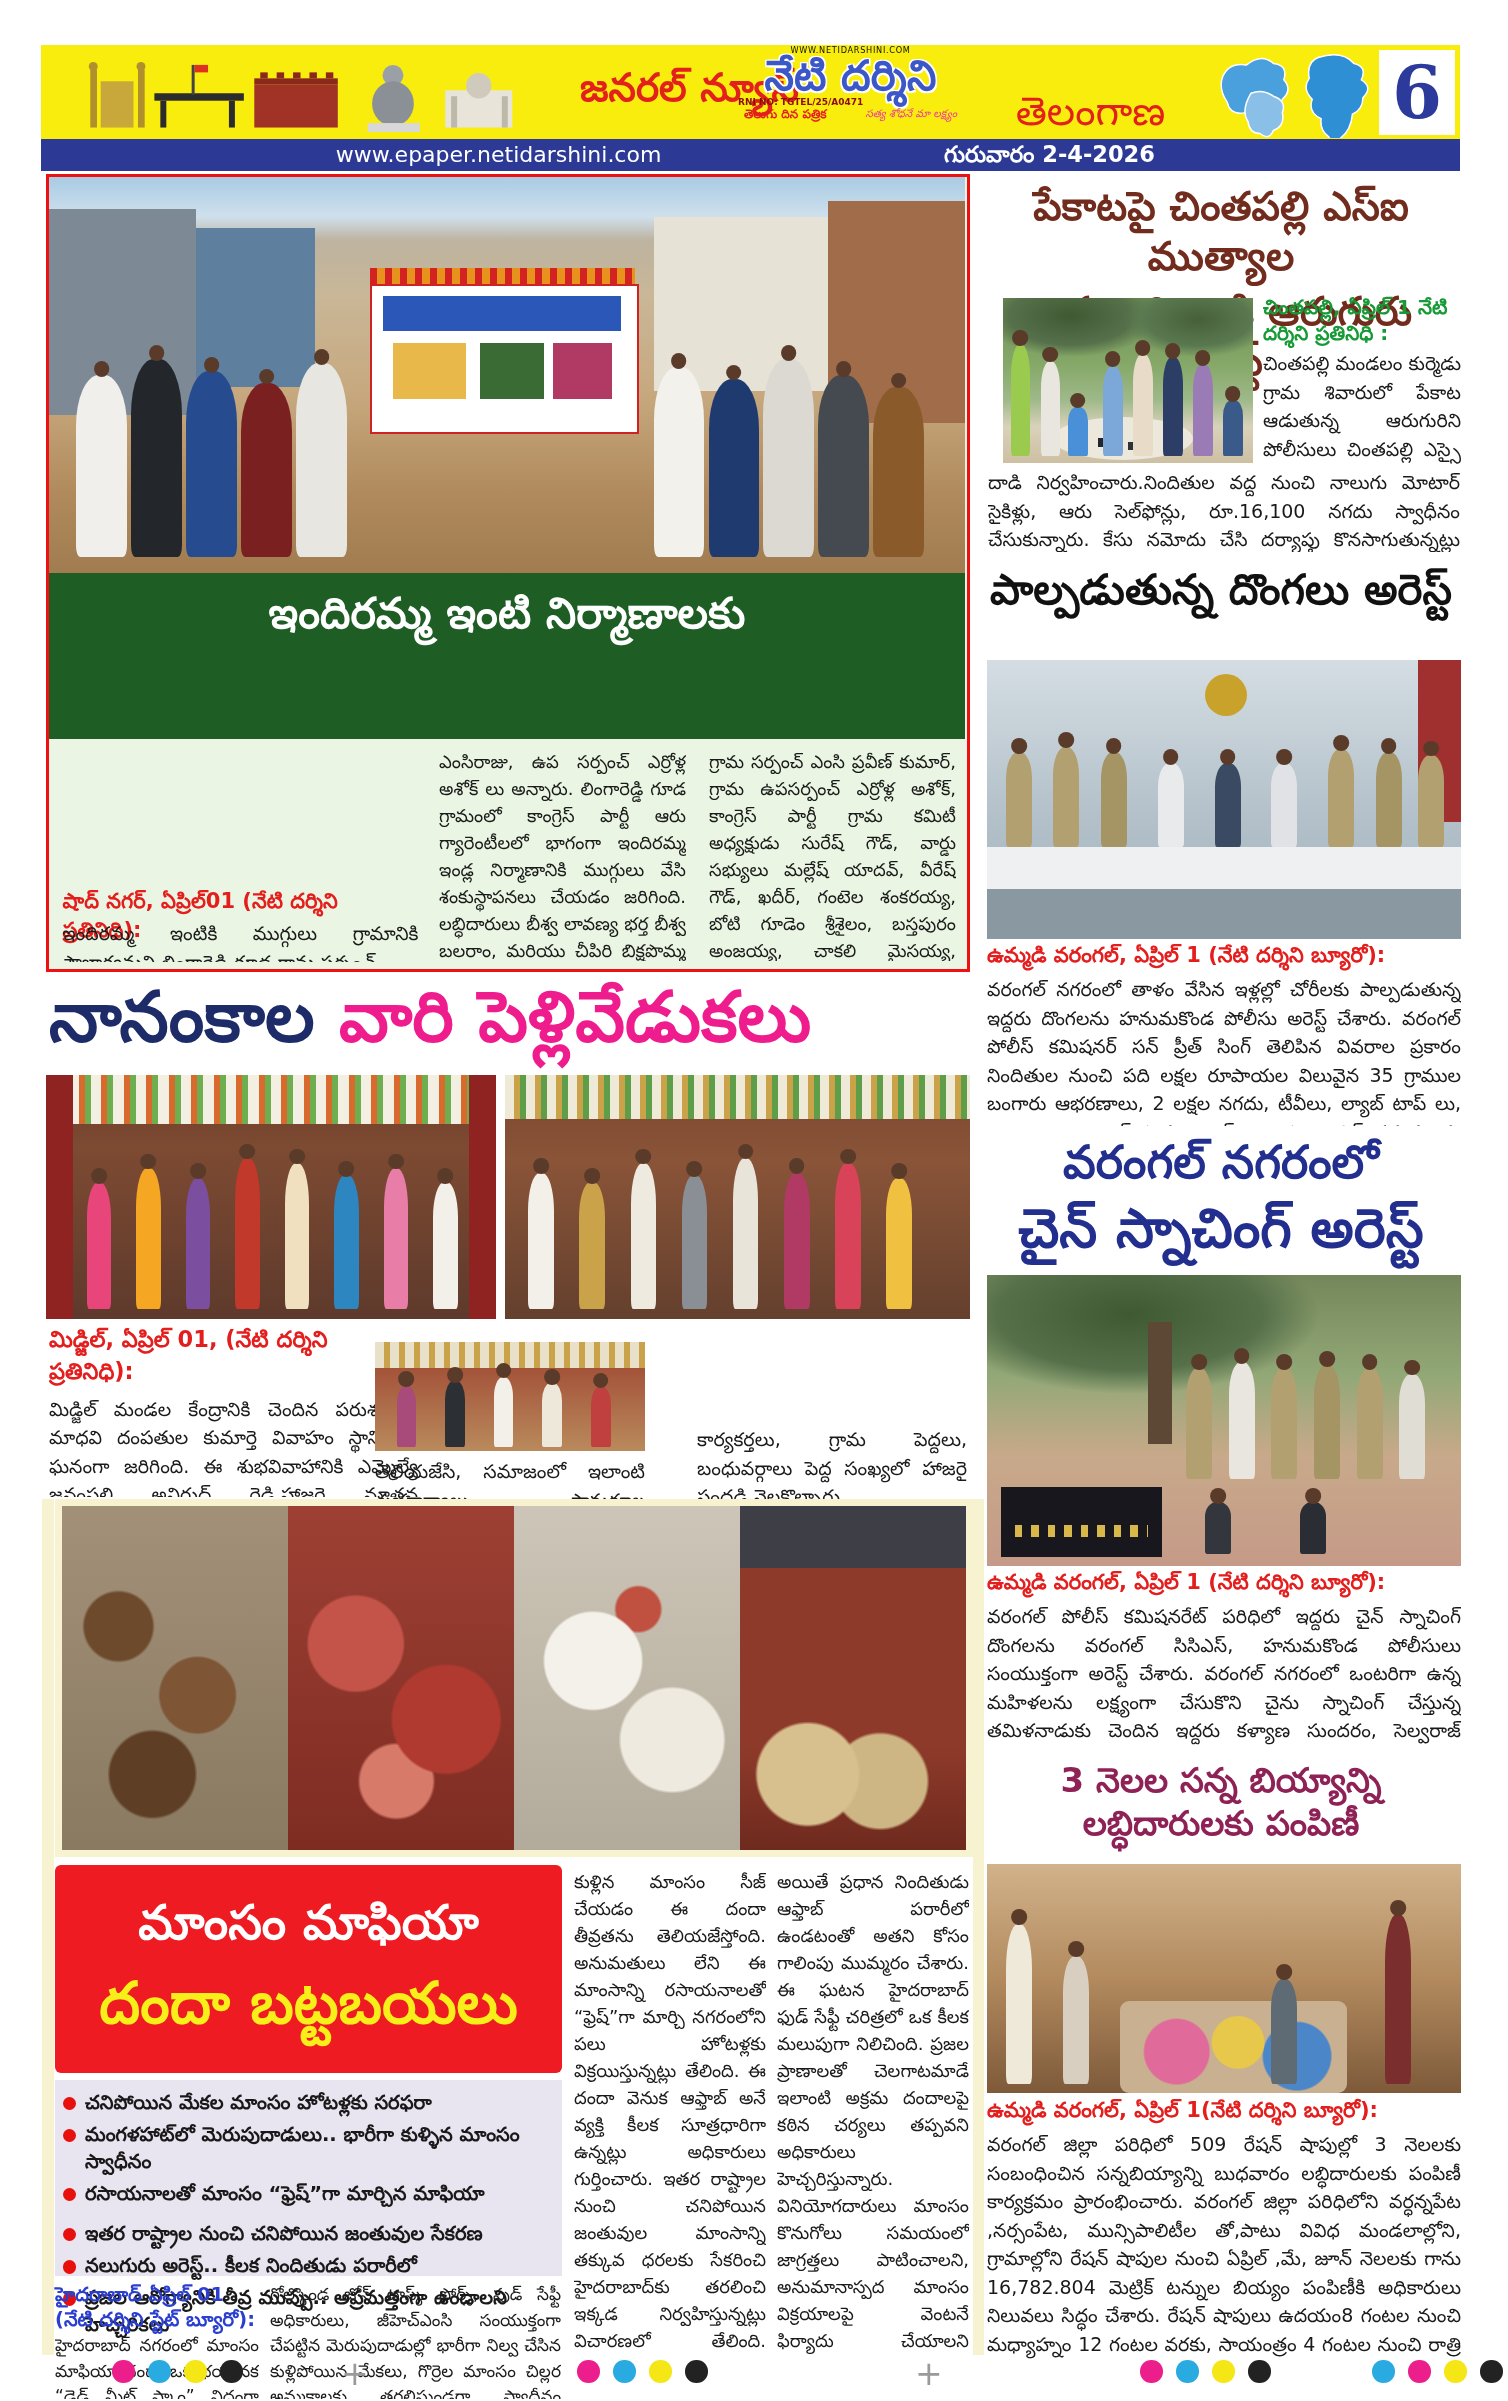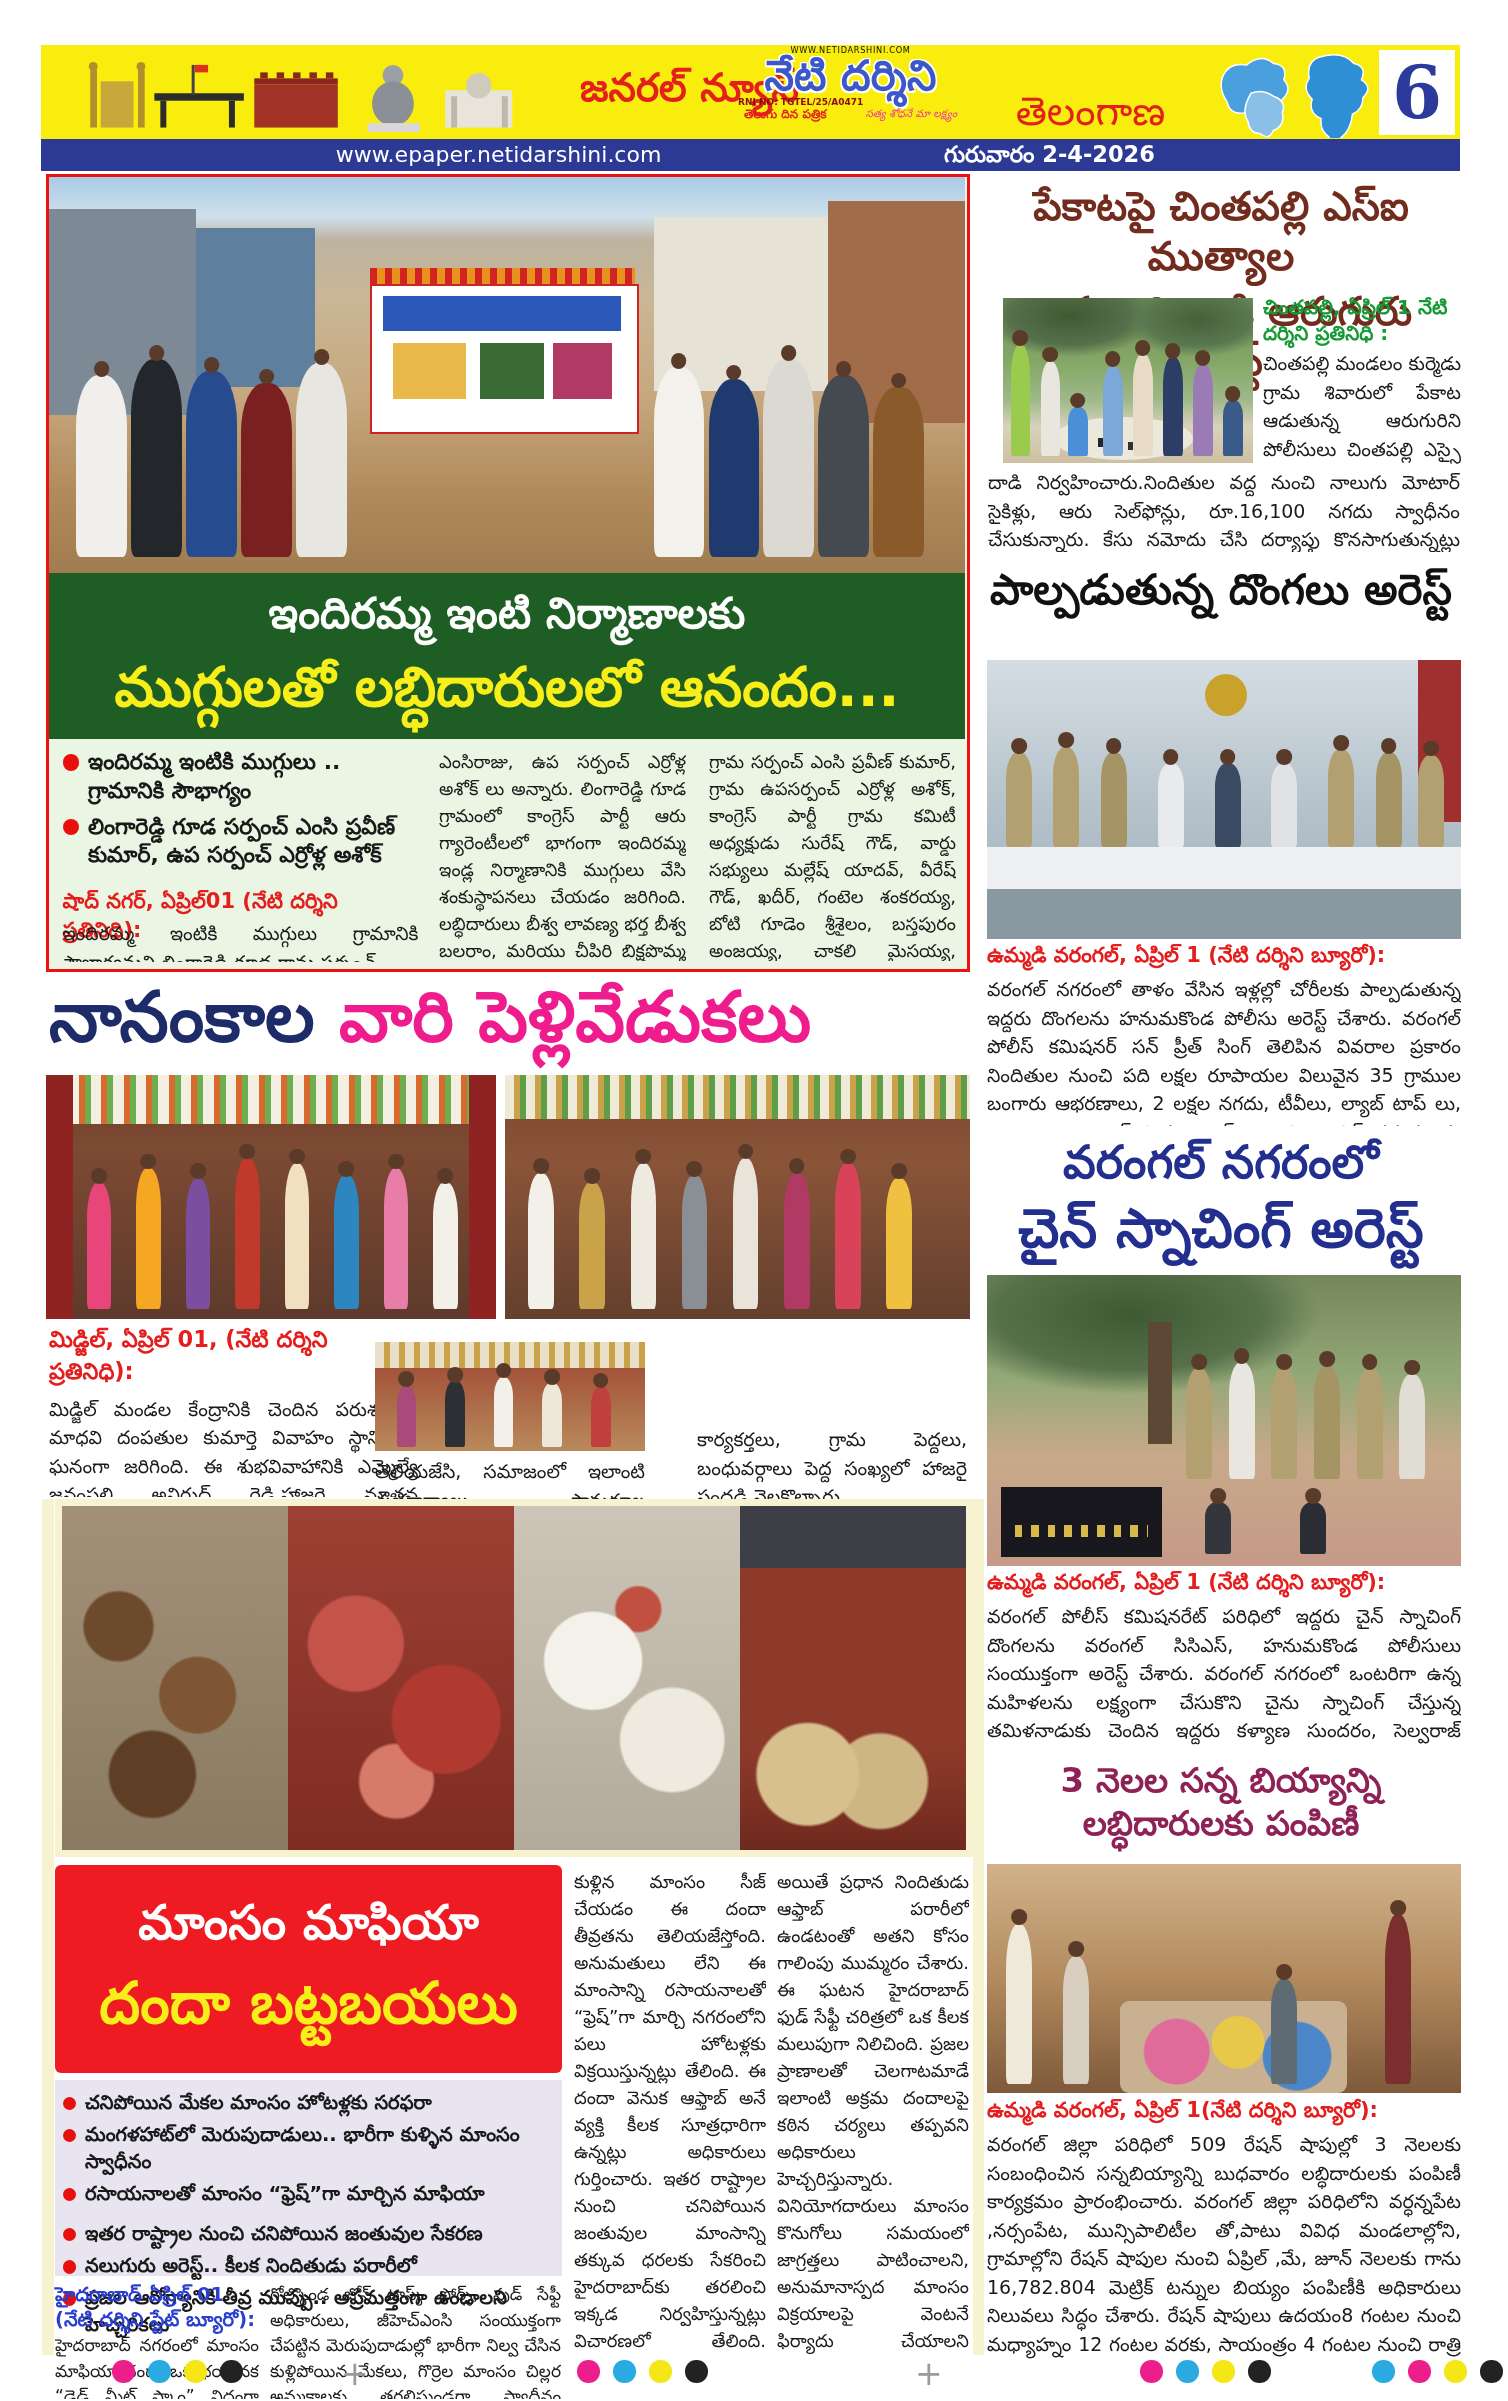--- a/index.html
+++ b/index.html
@@ -101,34 +101,23 @@
       <i class="pe" style="left:27%;height:49%;background:#e8e6e0"></i>
       <i class="pe" style="left:66%;height:48%;background:#f2f1ec"></i>
       <i class="pe" style="left:72%;height:45%;background:#1e3a6e"></i>
       <i class="pe" style="left:78%;height:50%;background:#dcd9d2"></i>
       <i class="pe" style="left:84%;height:46%;background:#444a50"></i>
       <i class="pe" style="left:90%;height:43%;background:#8a5a2a"></i>
     </div>
 
     <div class="abs" style="left:0;top:396px;width:916px;height:166px;background:#1e5e25;text-align:center">
       <div style="margin-top:15px;font-size:43px;font-weight:800;color:#fff">ఇందిరమ్మ ఇంటి నిర్మాణాలకు</div>
-      <div style="margin-top:6px;font-size:55px;font-weight:900;color:#f8ef1a">ముగ్గులతో లబ్ధిదారులలో ఆనందం...</div>
     </div>
 
     <div class="abs" style="left:0;top:562px;width:916px;height:228px;background:#eaf6e3">
-      <div class="abs" style="left:13.5px;top:9px;width:356px">
-        <div class="bullet-row">
-          <span class="dot" style="width:16.5px;height:16.5px;margin-top:6px"></span>
-          <span style="font-size:22px;font-weight:800;line-height:1.3">ఇందిరమ్మ ఇంటికి ముగ్గులు .. గ్రామానికి సౌభాగ్యం</span>
-        </div>
-        <div class="bullet-row">
-          <span class="dot" style="width:16.5px;height:16.5px;margin-top:6px"></span>
-          <span style="font-size:22px;font-weight:800;line-height:1.3">లింగారెడ్డి గూడ సర్పంచ్ ఎంసి ప్రవీణ్ కుమార్, ఉప సర్పంచ్ ఎర్రోళ్ల అశోక్</span>
-        </div>
-      </div>
       <div class="abs dl-red" style="left:13.5px;top:150px;width:356px;font-size:21px">షాద్ నగర్, ఏప్రిల్01 (నేటి దర్శిని ప్రతినిధి):</div>
       <div class="abs bd" style="left:13.5px;top:180px;width:356px;height:43px">ఇందిరమ్మ ఇంటికి ముగ్గులు గ్రామానికి సౌభాగ్యమని లింగారెడ్డి గూడ గ్రామ సర్పంచ్</div>
       <div class="abs bd" style="left:390px;top:9px;width:247px;height:213px;font-size:18px">ఎంసిరాజు, ఉప సర్పంచ్ ఎర్రోళ్ల అశోక్ లు అన్నారు. లింగారెడ్డి గూడ గ్రామంలో కాంగ్రెస్ పార్టీ ఆరు గ్యారెంటీలలో భాగంగా ఇందిరమ్మ ఇండ్ల నిర్మాణానికి ముగ్గులు వేసి శంకుస్థాపనలు చేయడం జరిగింది. లబ్ధిదారులు బీశ్వ లావణ్య భర్త బీశ్వ బలరాం, మరియు చీపిరి బిక్షపొమ్మ భర్త చీపిరి యాదయ్య లబ్ధిదారులకు ఇందిరమ్మ పథకం ద్వారా ముగ్గు వేయడం జరిగిందనీ గ్రామ ప్రజాప్రతినిధులు తెలిపారు. ఈ కార్యక్రమంలో</div>
       <div class="abs bd" style="left:660px;top:9px;width:247px;height:213px;font-size:18px">గ్రామ సర్పంచ్ ఎంసి ప్రవీణ్ కుమార్, గ్రామ ఉపసర్పంచ్ ఎర్రోళ్ల అశోక్, కాంగ్రెస్ పార్టీ గ్రామ కమిటీ అధ్యక్షుడు సురేష్ గౌడ్, వార్డు సభ్యులు మల్లేష్ యాదవ్, వీరేష్ గౌడ్, ఖదీర్, గంటెల శంకరయ్య, బోటి గూడెం శ్రీశైలం, బస్తపురం అంజయ్య, చాకలి మైసయ్య, కృష్ణయ్య, తదితరులు పాల్గొన్నారు..</div>
     </div>
   </div>
 
   <div class="abs" style="left:49px;top:979px;width:921px;font-size:70px;font-weight:900;line-height:1.1;white-space:nowrap">
     <span style="color:#1d2b68">నానంకాల</span><span style="color:#ef1c8e"> వారి పెళ్లివేడుకలు</span>
   </div>

